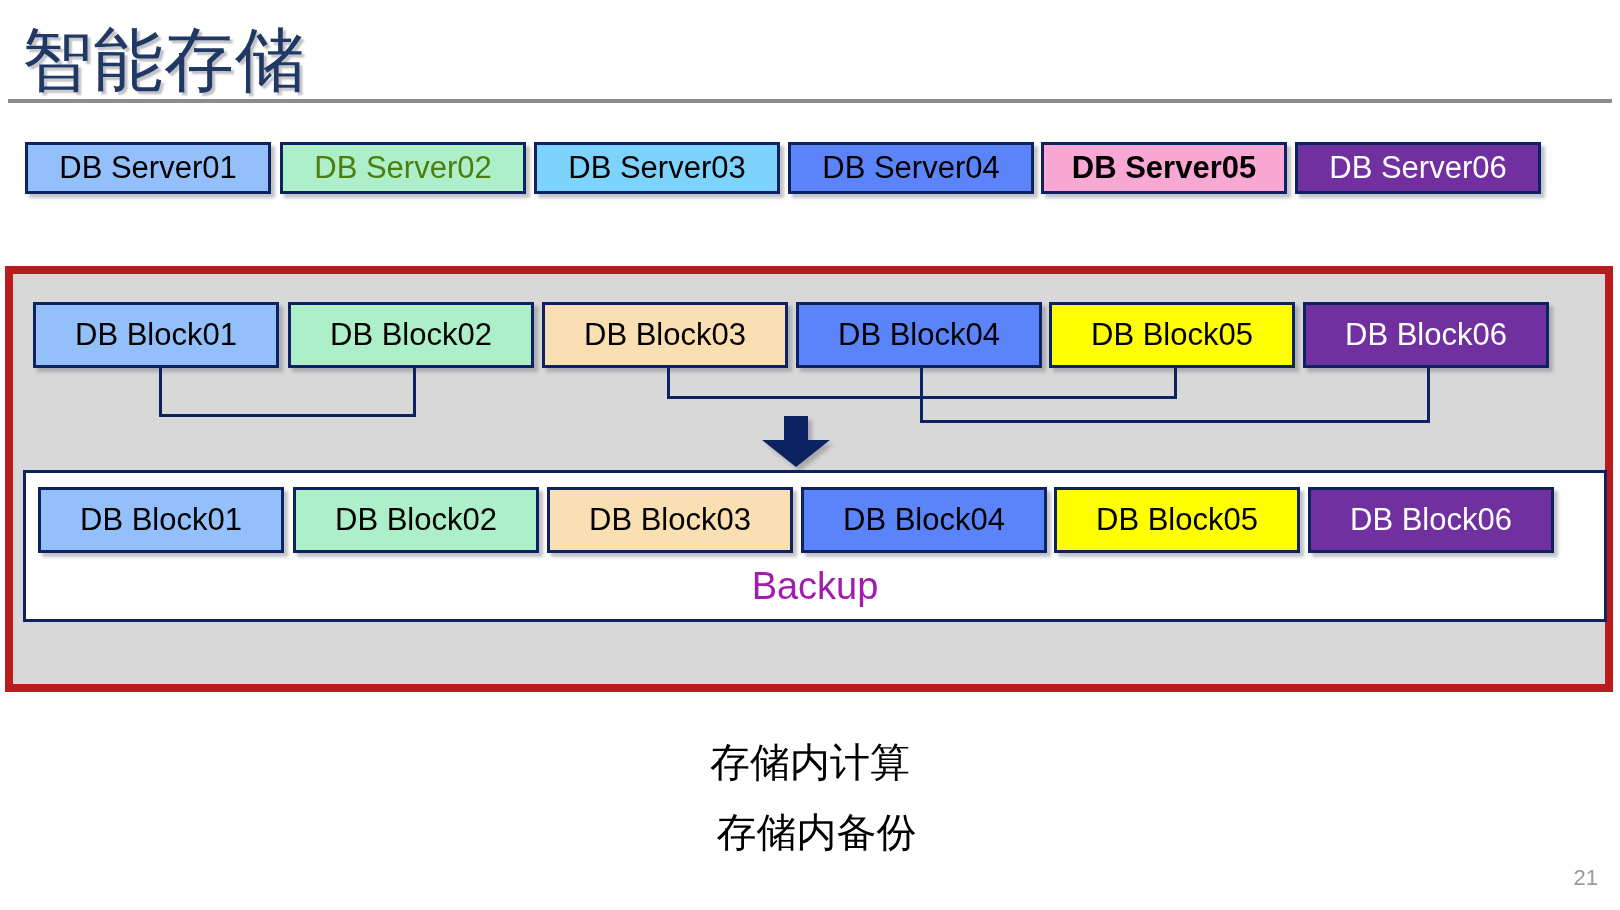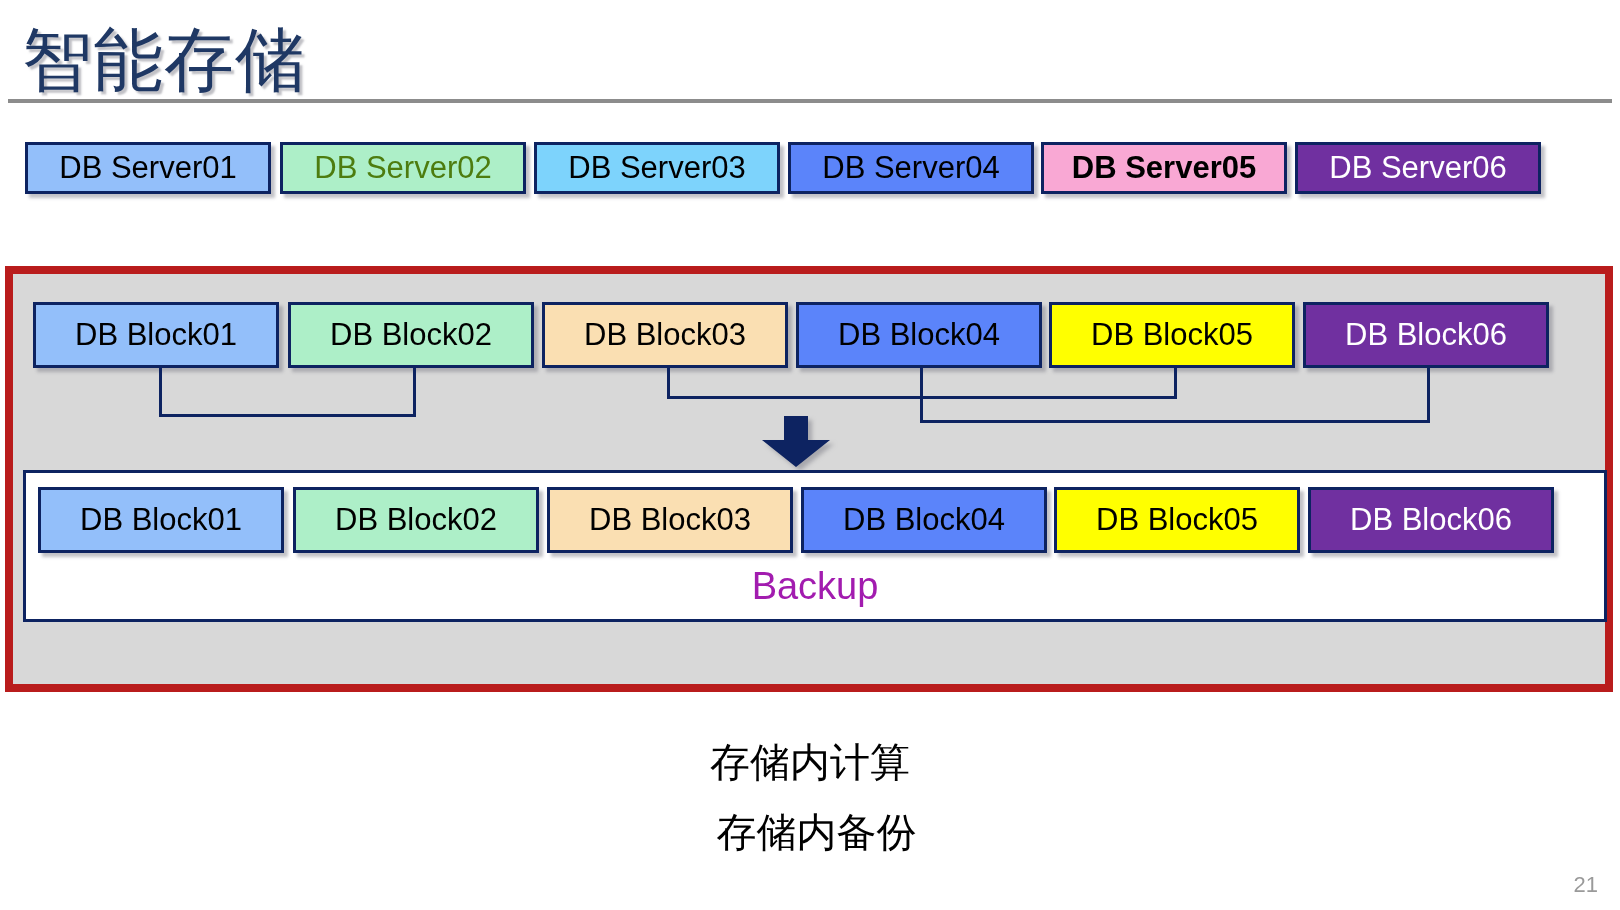--- a/index.html
+++ b/index.html
@@ -112,21 +112,21 @@
     text-align: center;
     font-size: 40px;
     color: #000000;
     white-space: nowrap;
   }
   #caption-1 { top: 735px; }
   #caption-2 { top: 805px; margin-left: 13px; }
 
   #page-number {
     position: absolute;
-    right: 22px; bottom: 12px;
+    right: 22px; bottom: 19px;
     font-size: 22px;
     color: #9A9A9A;
   }
 </style>
 </head>
 <body>
 
 <div id="slide-title">智能存储</div>
 <div id="title-rule"></div>
 

